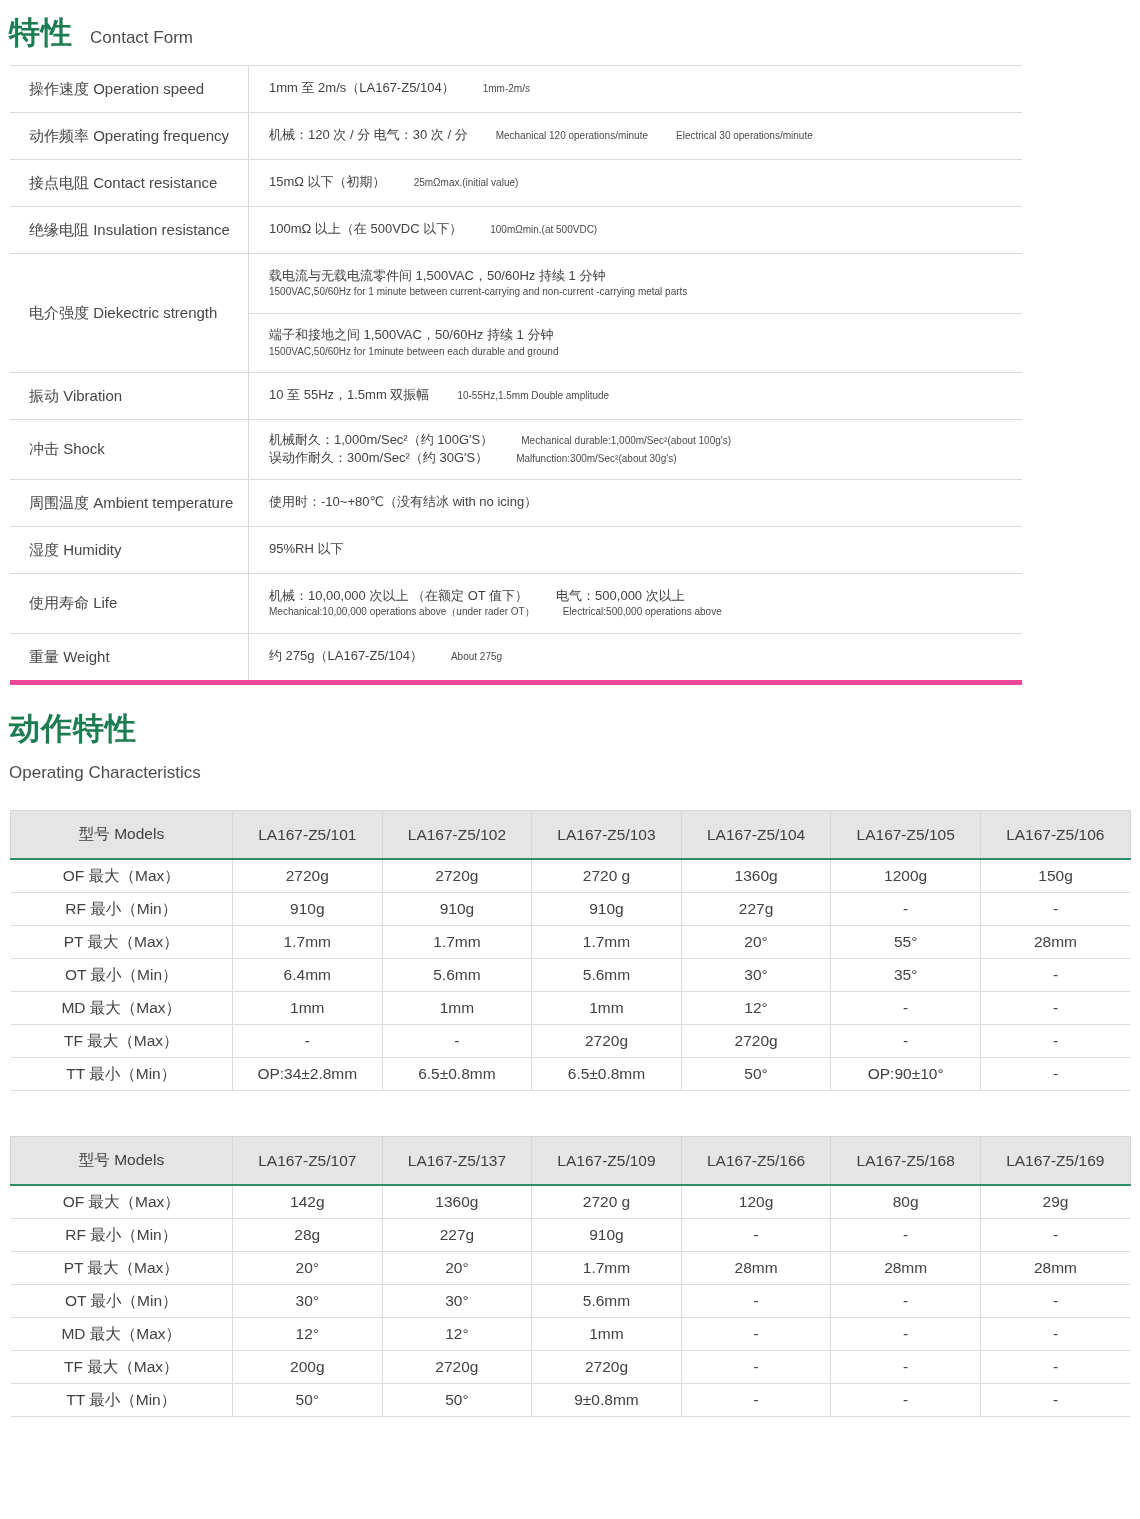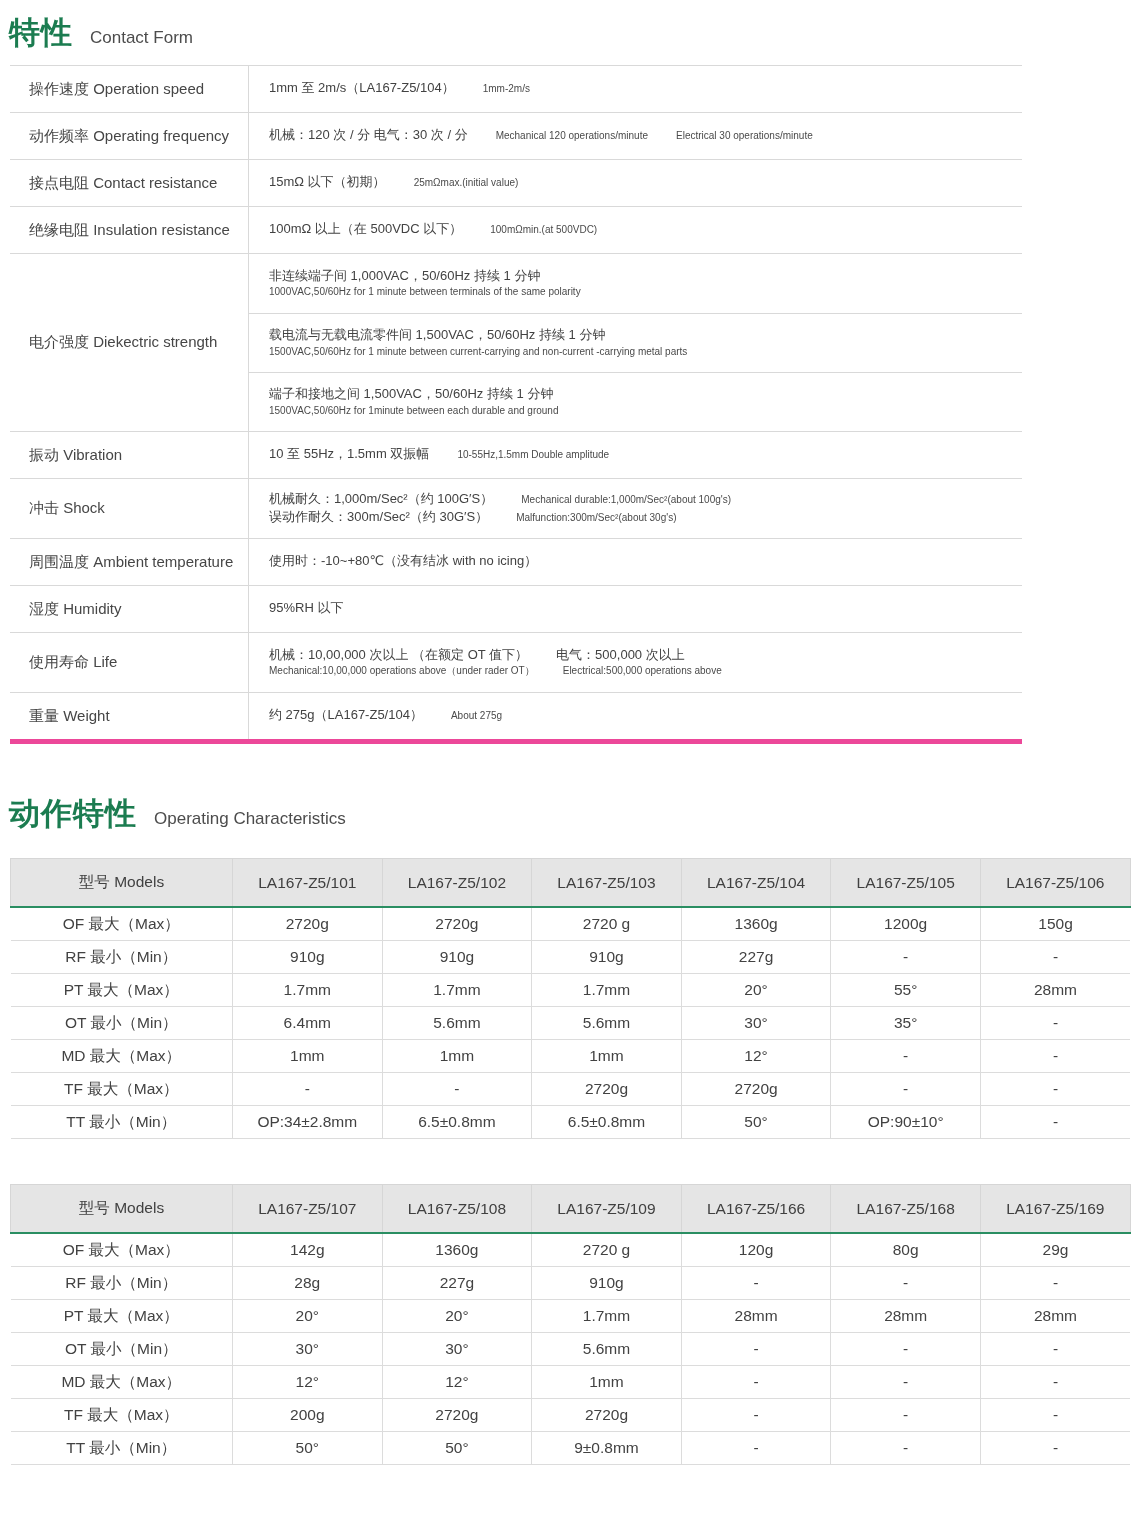--- a/index.html
+++ b/index.html
@@ -8,21 +8,21 @@
     font-family:"Liberation Sans","DejaVu Sans",sans-serif;color:#454545;
     -webkit-font-smoothing:antialiased;
   }
   .page{position:relative;width:1032px;height:1519px;}
 
   
   .sec-title{display:flex;align-items:baseline;gap:17px;margin-left:9px;}
   .sec-title .cn{font-size:31px;font-weight:700;color:#1b7c50;letter-spacing:1px;line-height:1.15;}
   .sec-title .en{font-size:17px;color:#4c4c4c;}
   #sec1-title{padding-top:15px;}
-  #sec2-title{margin-top:52px;}
+  #sec2-title{margin-top:26px;flex-direction:column;}
 
   
   .contact{margin:14px 10px 0 10px;border-bottom:5px solid #ec4899;}
   .c-row{display:flex;border-top:1px solid #d9d9d9;}
   .c-label{
     width:239px;min-width:239px;box-sizing:border-box;padding:4px 8px 4px 19px;
     display:flex;align-items:center;font-size:15px;color:#464646;
     border-right:1px solid #d9d9d9;line-height:1.3;
   }
   .c-val{flex:1;display:flex;flex-direction:column;min-width:0;}
@@ -108,28 +108,20 @@
               <span class="seg small">100mΩmin.(at 500VDC)</span>
             </div>
           </div>
         </div>
       </div>
       <div class="c-row">
         <div class="c-label">电介强度 Diekectric strength</div>
         <div class="c-val">
           <div class="c-block two">
             <div class="c-line">
-              <span class="seg big">非连续端子间 1,000VAC，50/60Hz 持续 1 分钟</span>
-            </div>
-            <div class="c-line">
-              <span class="seg small">1000VAC,50/60Hz for 1 minute between terminals of the same polarity</span>
-            </div>
-          </div>
-          <div class="c-block two">
-            <div class="c-line">
               <span class="seg big">载电流与无载电流零件间 1,500VAC，50/60Hz 持续 1 分钟</span>
             </div>
             <div class="c-line">
               <span class="seg small">1500VAC,50/60Hz for 1 minute between current-carrying and non-current -carrying metal parts</span>
             </div>
           </div>
           <div class="c-block two">
             <div class="c-line">
               <span class="seg big">端子和接地之间 1,500VAC，50/60Hz 持续 1 分钟</span>
             </div>
@@ -312,21 +304,21 @@
         <col style="width: 149.6px;">
         <col style="width: 149.6px;">
         <col style="width: 149.6px;">
         <col style="width: 149.6px;">
         <col style="width: 149.6px;">
       </colgroup>
       <thead>
         <tr>
           <th>型号 Models</th>
           <th>LA167-Z5/107</th>
-          <th>LA167-Z5/108</th>
+          <th>LA167-Z5/137</th>
           <th>LA167-Z5/109</th>
           <th>LA167-Z5/166</th>
           <th>LA167-Z5/168</th>
           <th>LA167-Z5/169</th>
         </tr>
       </thead>
       <tbody>
         <tr>
           <td>OF 最大（Max）</td>
           <td>142g</td>

